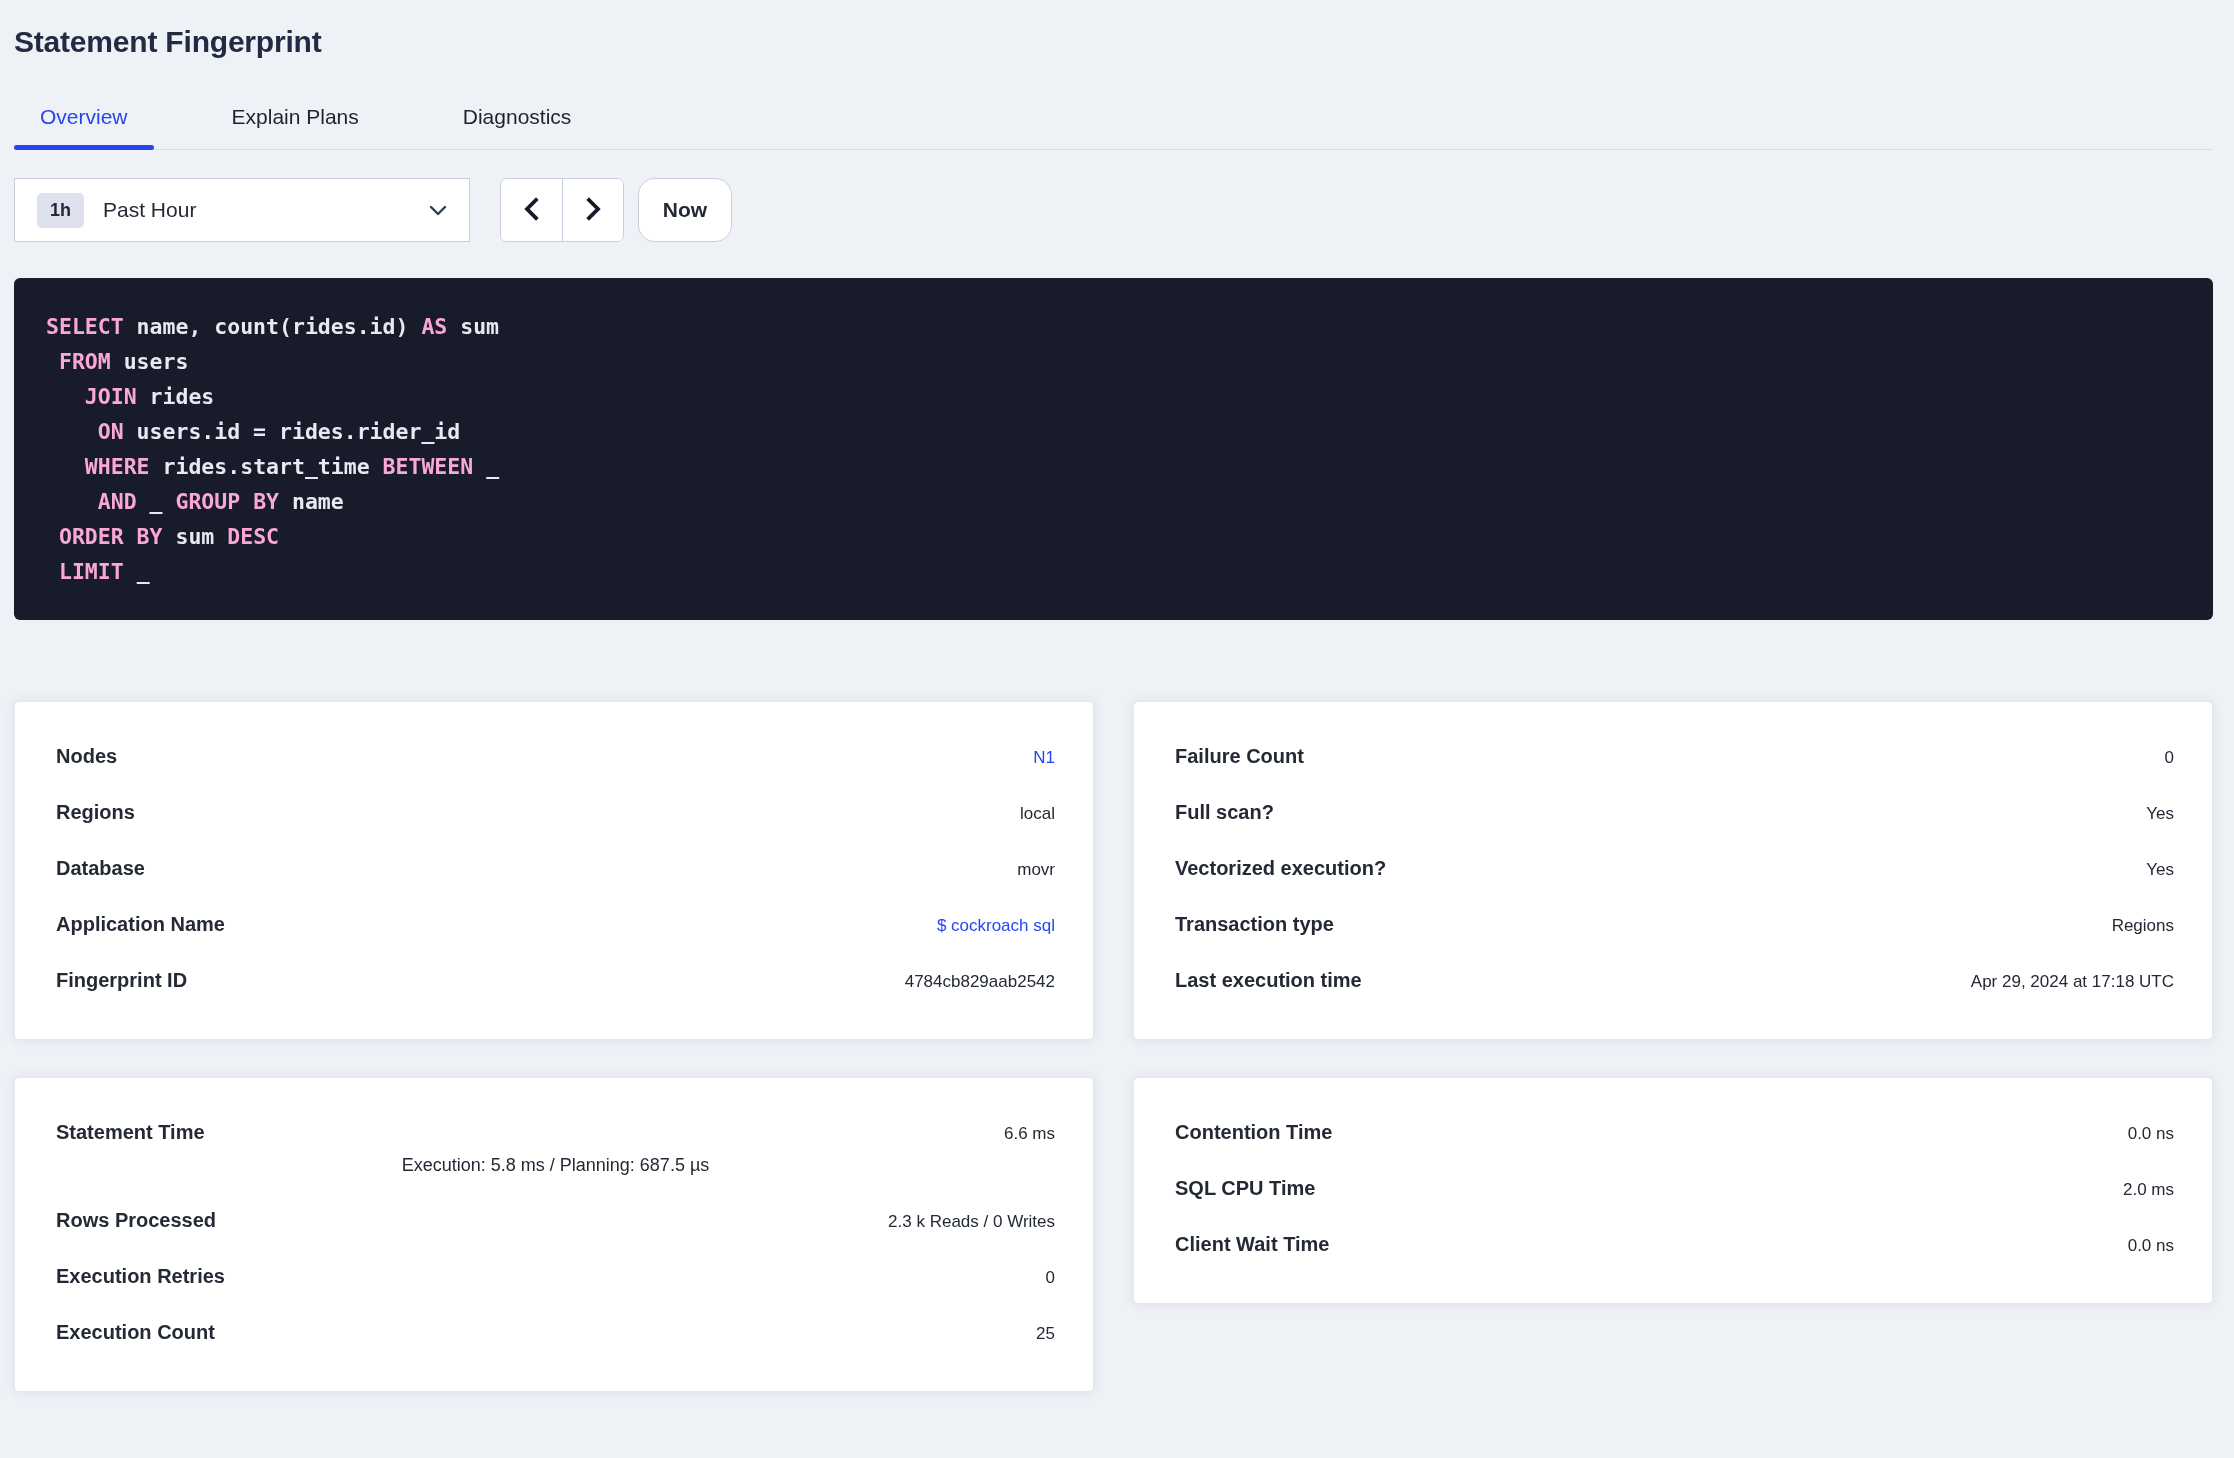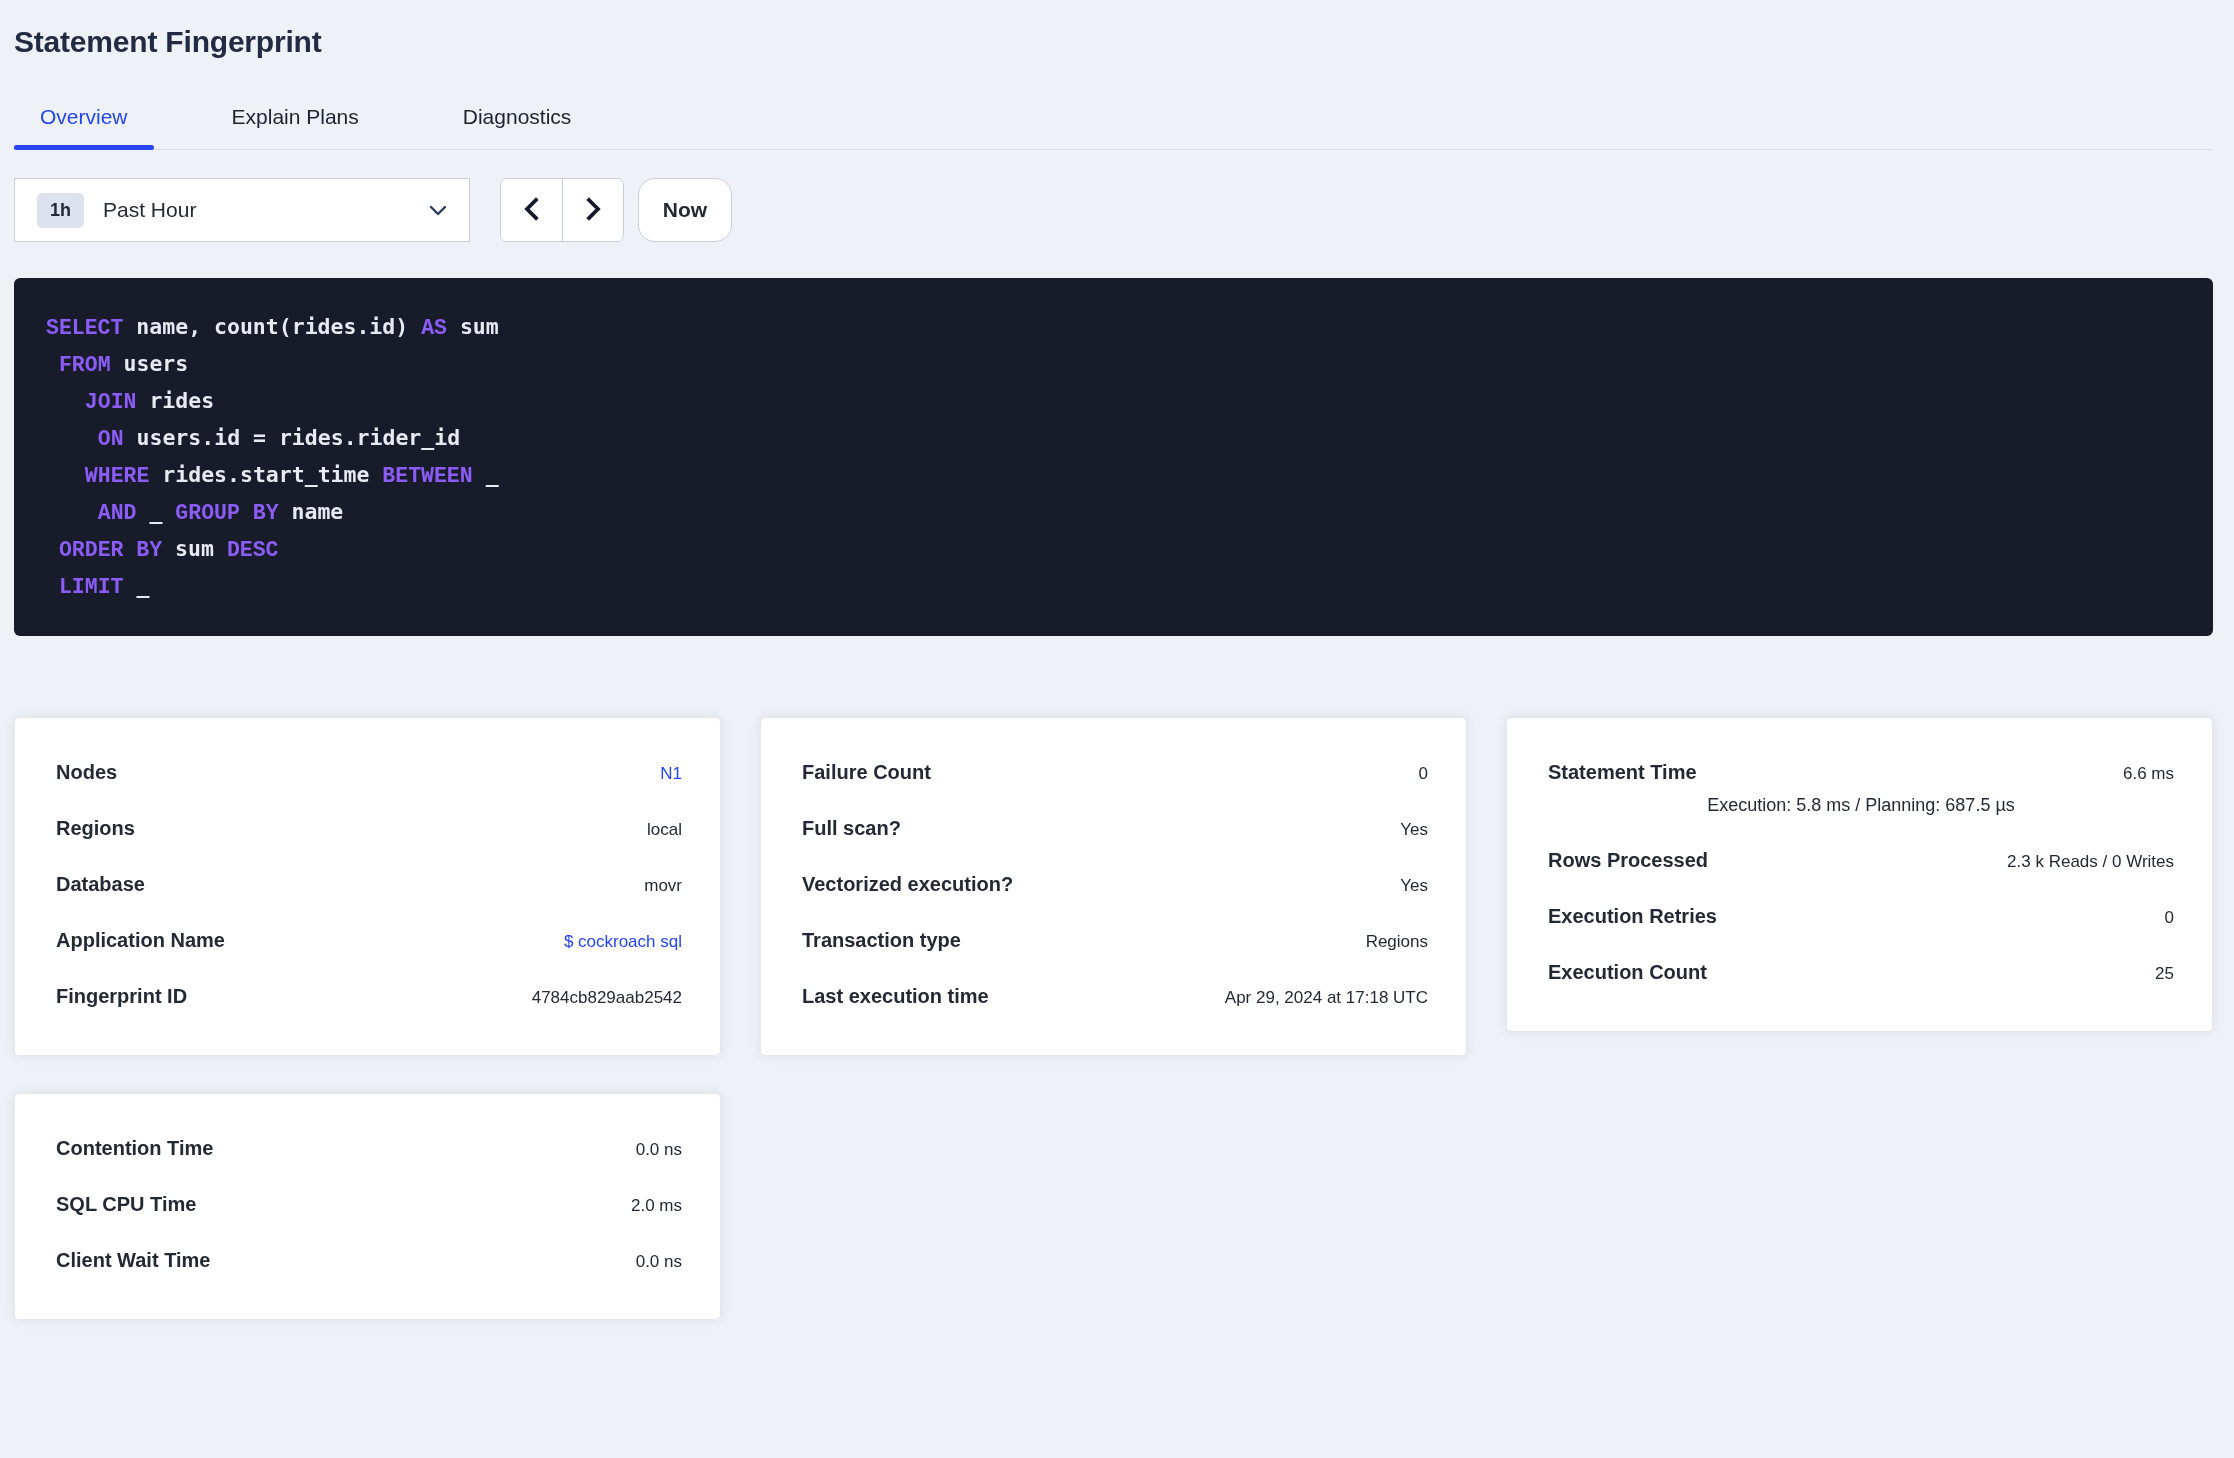--- a/index.html
+++ b/index.html
@@ -69,26 +69,26 @@
 
   
   .sql-box {
     margin-top:36px; background:#171b2a; border-radius:6px;
     padding:31px 32px;
     font-family:"DejaVu Sans Mono", monospace;
     font-size:21.5px; font-weight:700; line-height:35px;
     color:#e8eaf2;
   }
   .sql-line { white-space:pre; }
-  .sql-line .kw { color:#8b5cf6;font-family:Liberation Mono, monospace; }
+  .sql-line .kw { color:#f9a8d4; }
 
   
   .cards {
     margin-top:81px;
-    display:grid; grid-template-columns:1fr 1fr 1fr;
+    display:grid; grid-template-columns:1fr 1fr;
     column-gap:39px; row-gap:37px;
     align-items:start;
   }
   .card {
     background:#fff; border:1px solid #e2e7f0; border-radius:5px;
     box-shadow:0 0 12px rgba(44,59,93,0.09);
     padding:27px 38px 30px 41px;
   }
   .stat-row { display:flex; flex-wrap:wrap; align-items:baseline; padding:13px 0; }
   .stat-label { font-size:20px; font-weight:700; color:#242a35; line-height:28px; }

